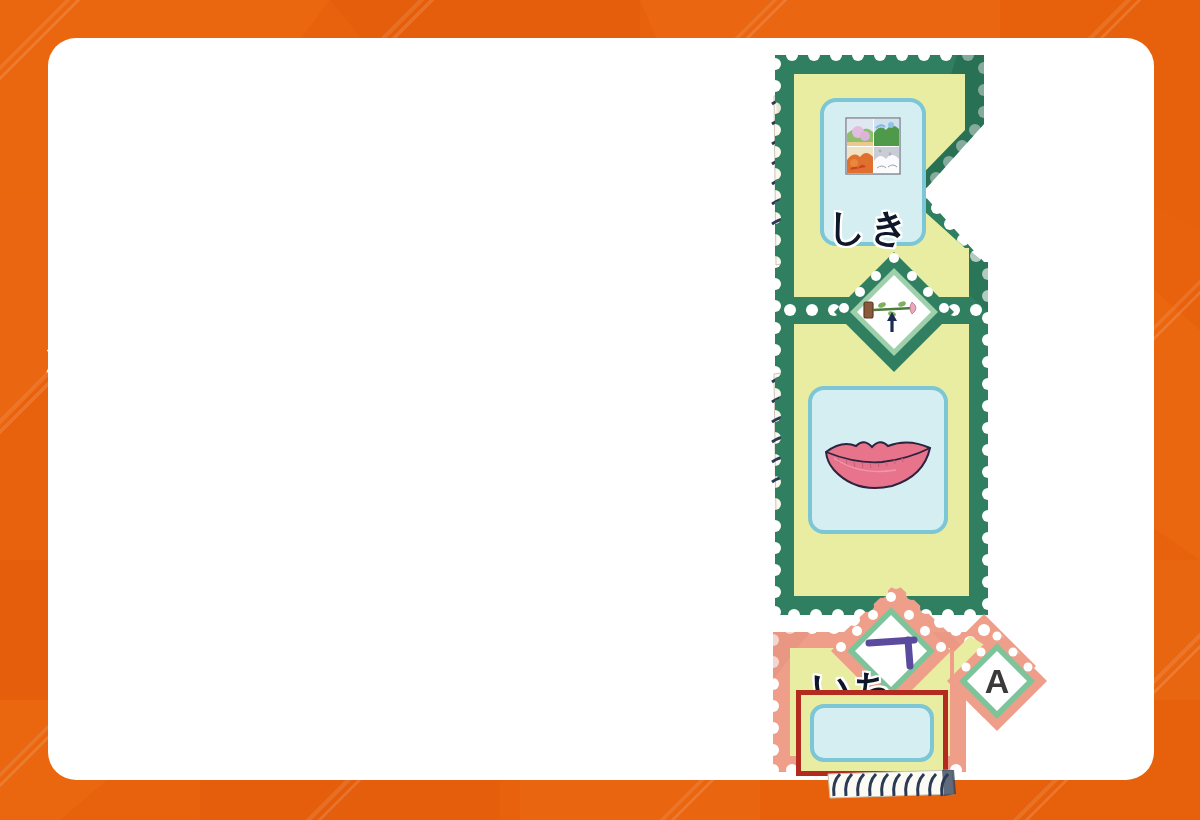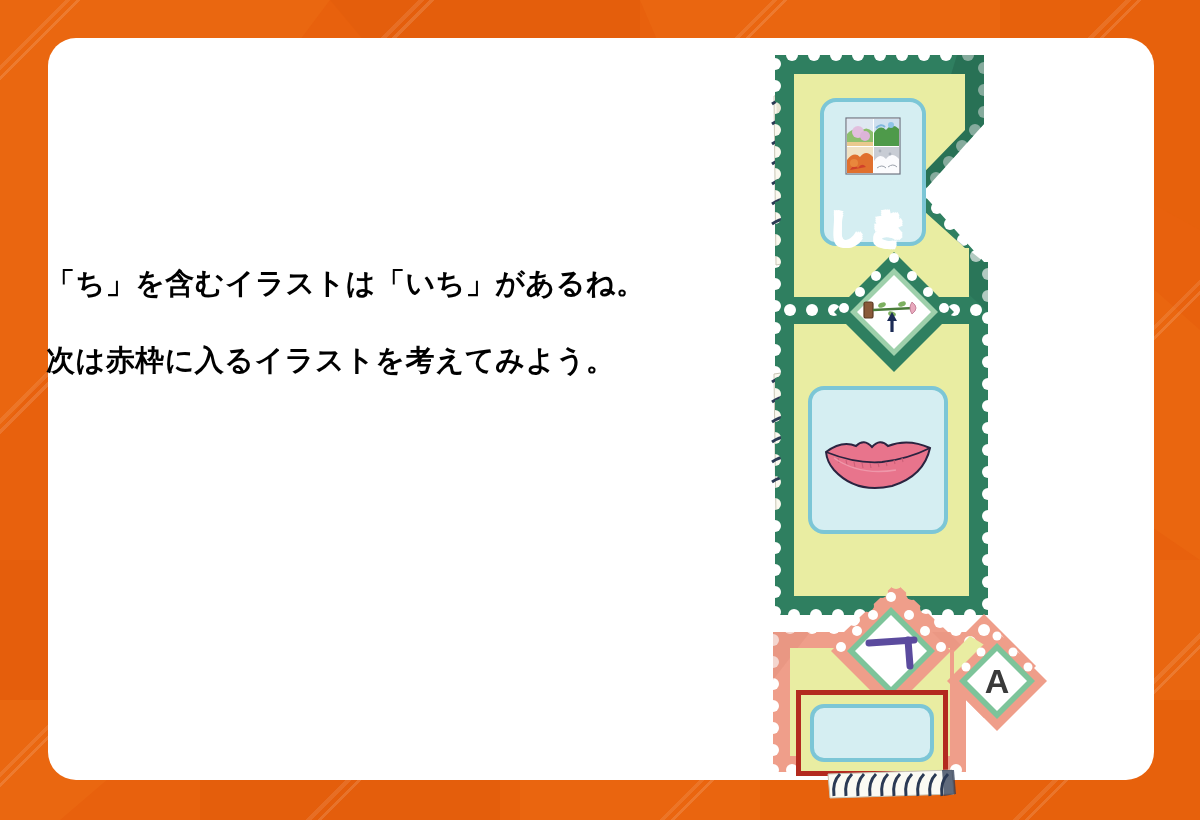--- a/index.html
+++ b/index.html
@@ -49,21 +49,21 @@
 
   
   #copy {
     position: absolute;
     left: 46px; top: 262px;
     width: 680px;
   }
   .line {
     font-size: 29px;
     font-weight: 700;
-    color: #000000;
+    color: #ffffff;
     line-height: 1.48;
     letter-spacing: 0.5px;
     white-space: pre;
   }
   .spacer { height: 34px; }
 
   
   #diagram {
     position: absolute;
     left: 762px; top: 52px;
@@ -76,21 +76,21 @@
   
   .photo-card {
     position: absolute;
     background: #d5eef2;
     border: 4px solid #7cc6d6;
     border-radius: 16px;
   }
 
   .kana {
     position: absolute;
-    color: #ffffff;
+    color: #0f172a;
     font-weight: 800;
     font-size: 38px;
     letter-spacing: 3px;
     text-shadow:
       -2px -2px 0 #fff,  2px -2px 0 #fff,
       -2px  2px 0 #fff,  2px  2px 0 #fff,
        0px  2px 0 #fff,  0px -2px 0 #fff,
        2px  0px 0 #fff, -2px  0px 0 #fff;
     white-space: nowrap;
   }
@@ -436,20 +436,21 @@
         <circle cx="13" cy="59" r="5"></circle>
           <circle cx="113" cy="59" r="5"></circle>
       </g>
       <polygon points="63,19 107,63 63,107 19,63" fill="#7dc49a"></polygon>
       <polygon points="63,27 99,63 63,99 27,63" fill="#ffffff"></polygon>
       <g fill="none" stroke="#5b4b9e" stroke-width="7" stroke-linecap="round">
         <path d="M41,55 L86,52"></path>
         <path d="M80,52 L82,78"></path>
       </g>
     </svg>
+    <div class="kana" style="left:50px; top:610px;">いち</div>
 
     <svg class="stamp" style="left:182px; top:576px;" width="106" height="106" viewBox="0 0 106 106">
       <polygon points="53,3 103,53 53,103 3,53" fill="#ef9e8a"></polygon>
       <g fill="#ffffff">
         <circle cx="53" cy="8" r="4.5"></circle>
         <circle cx="37" cy="24" r="4.5"></circle>
           <circle cx="69" cy="24" r="4.5"></circle>
         <circle cx="22" cy="39" r="4.5"></circle>
           <circle cx="84" cy="39" r="4.5"></circle>
       </g>

